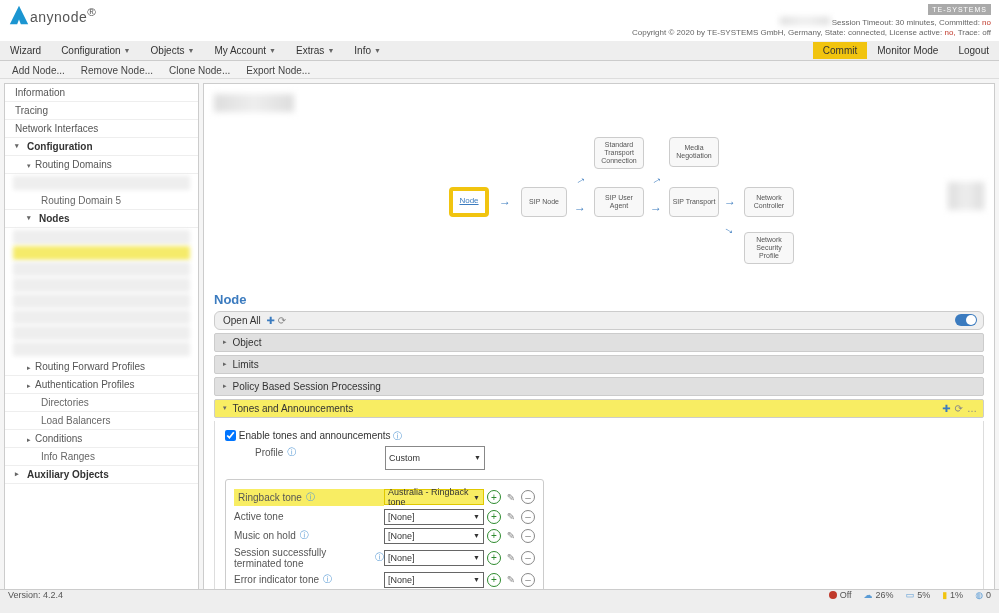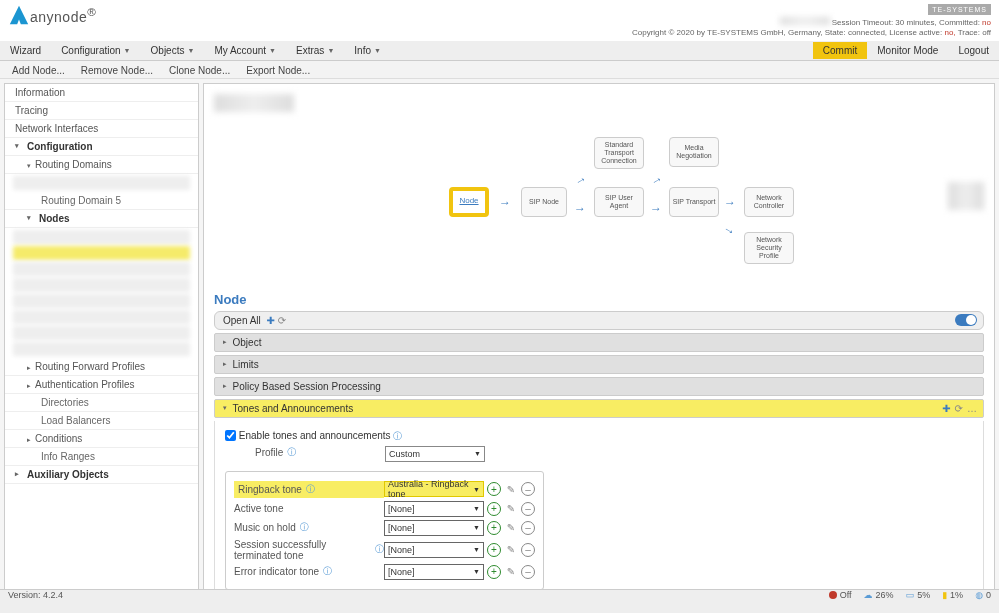--- a/index.html
+++ b/index.html
@@ -57,21 +57,21 @@
 
 
 .openall { background:#efefef; border:1px solid #ccc; border-radius:6px; padding:3px 8px; margin:3px 0; display:flex; align-items:center; font-size:10px; position:relative;}
 .toggle { position:absolute; right:6px; width:22px; height:12px; background:#3b7bbf; border-radius:6px; display:flex; align-items:center; justify-content:flex-end; padding:1px;}
 .toggle .knob { width:10px; height:10px; background:#fff; border-radius:50%; }
 
 
 .tones-body { border:1px solid #ddd; border-top:none; padding:6px 10px 10px 10px; font-size:10px; }
 .tones-body .row { display:flex; align-items:flex-start; margin:3px 0; }
 .tones-body label { width:160px; color:#555; display:flex; align-items:center; gap:4px;}
-.tones-body select, .tones-body .sel { border:1px solid #888; font-size:9px; height:16px; padding:0 2px; background:#fff;}
+.tones-body select, .tones-body .sel { border:1px solid #888; font-size:9px; height:24px; padding:0 2px; background:#fff;}
 .tones-body .sel { display:inline-flex; align-items:center; justify-content:space-between; width:100px; padding:0 3px;}
 .tone-grid { border:1px solid #ccc; border-radius:3px; padding:6px 8px; margin:6px 0; display:inline-block;}
 .tone-grid .trow { display:flex; align-items:center; margin:3px 0; }
 .tone-grid .tlabel { width:150px; color:#555; display:flex; align-items:center; gap:4px;}
 .tone-grid .tlabel.yel { background:#f8ed63; padding:2px 4px;}
 .tone-sel { border:1px solid #666; font-size:9px; height:16px; width:100px; padding:0 3px; display:flex; align-items:center; justify-content:space-between; background:#fff;}
 .tone-sel.yel { background:#f8ed63; border:1px solid #e0c800;}
 .ibtn { width:14px; height:14px; display:inline-flex; align-items:center; justify-content:center; margin-left:3px; cursor:pointer; font-size:10px;}
 .ibtn.plus { color:#2e8b2e; border:1px solid #2e8b2e; border-radius:50%; }
 .ibtn.edit { color:#888; }

